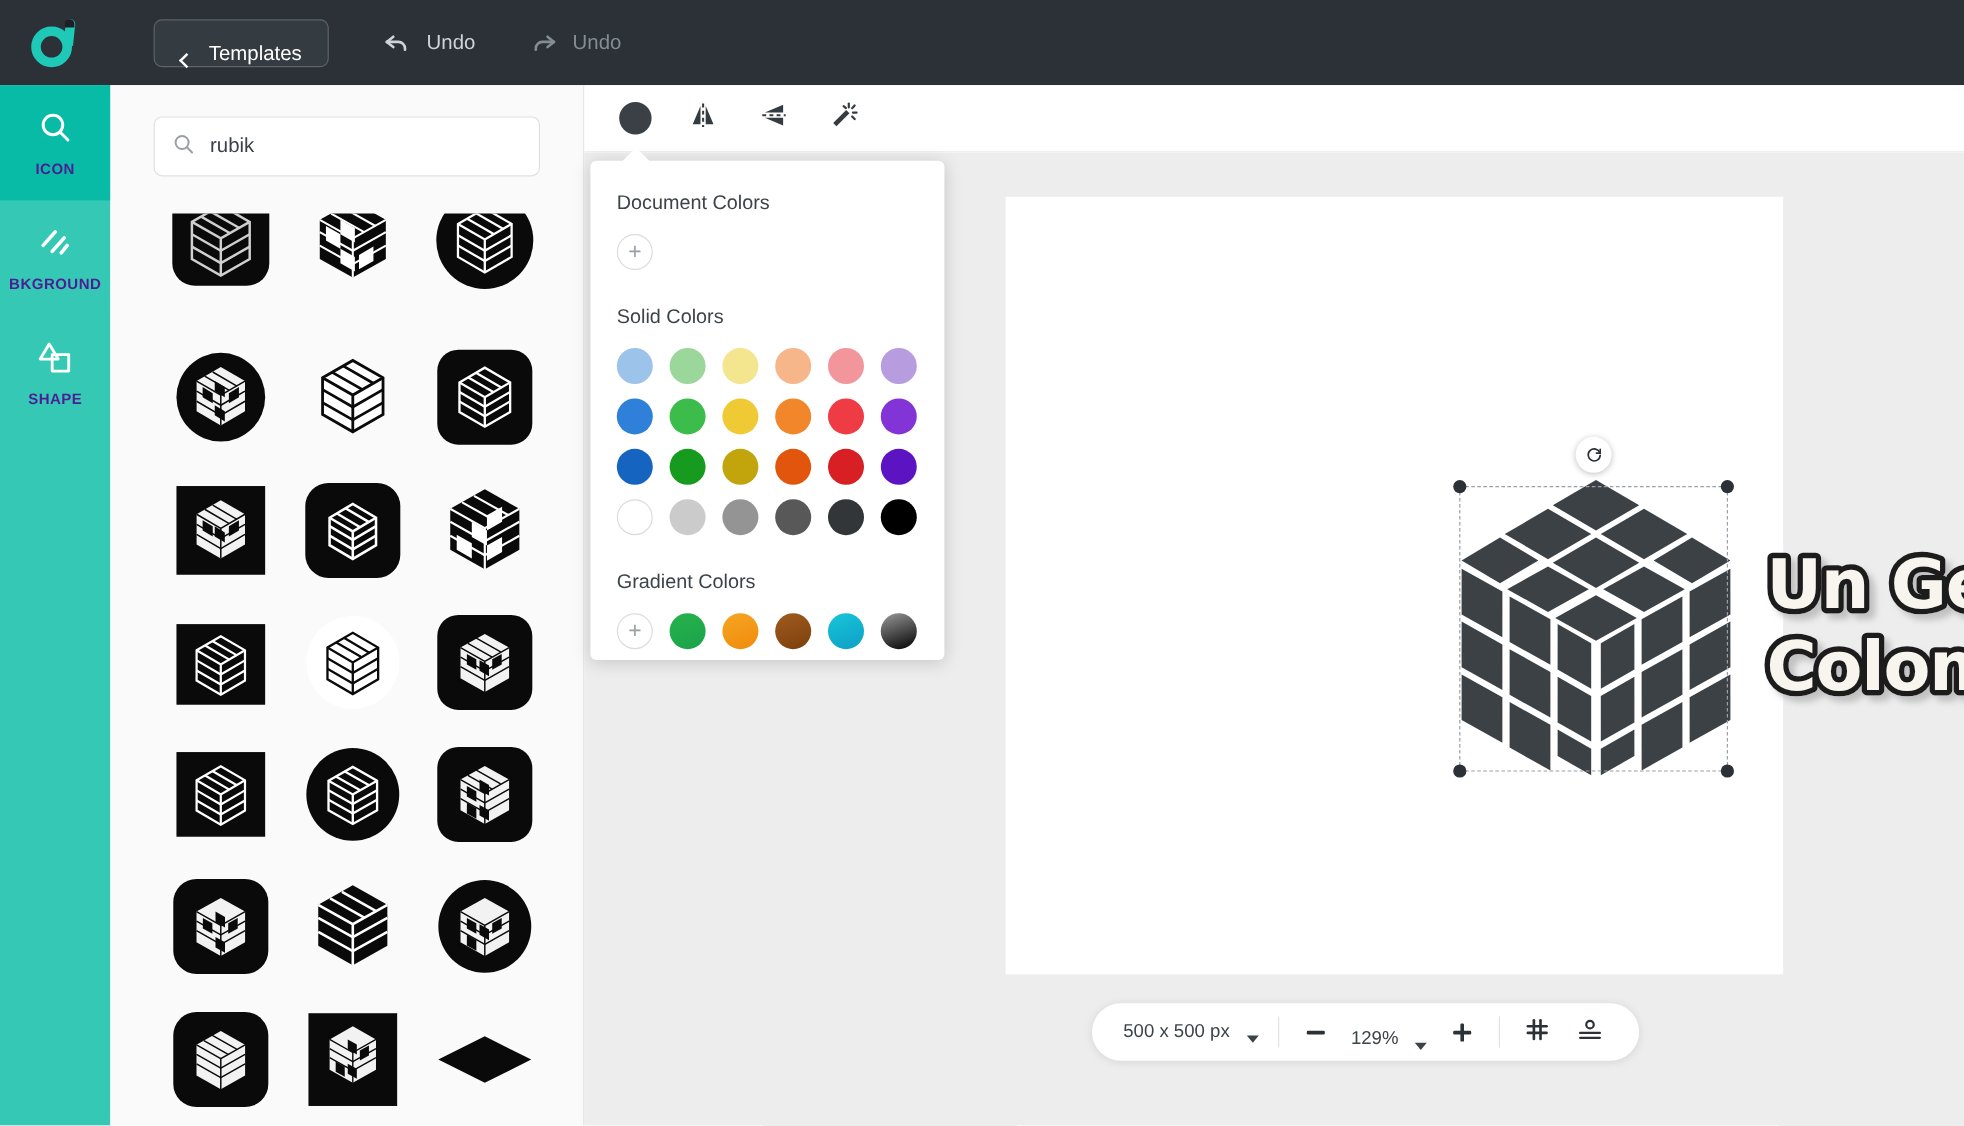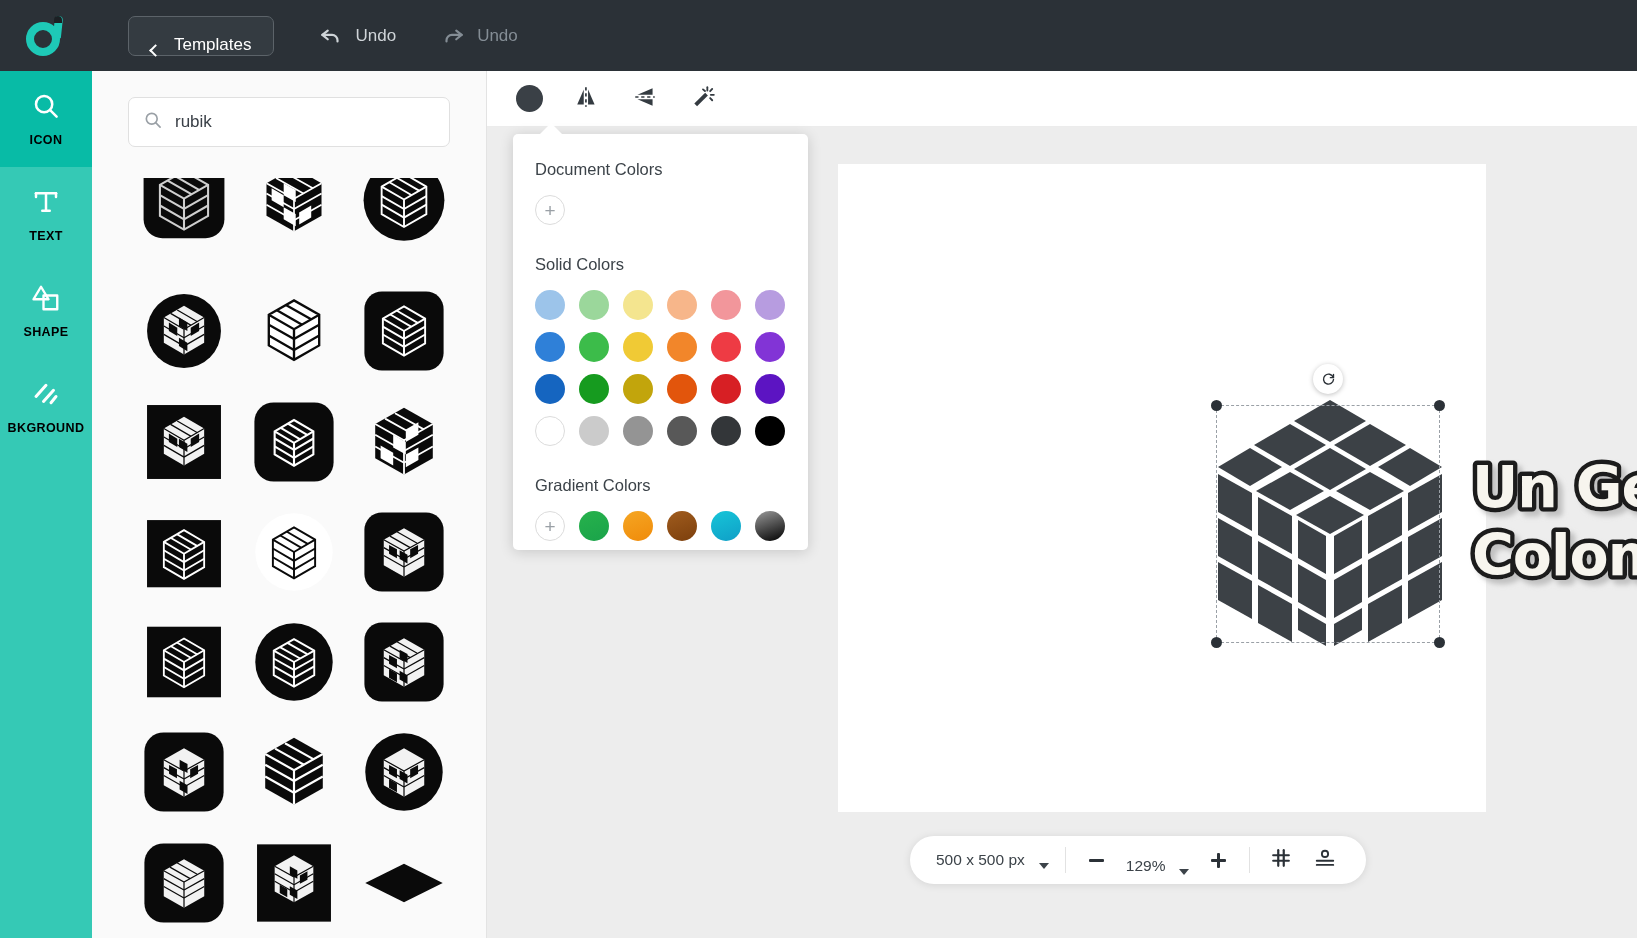--- a/index.html
+++ b/index.html
@@ -62,21 +62,21 @@
   }
 
   
   .rail {
     position: absolute; left: 0; top: 71px; width: 92px; height: 867px;
     background: #35c9b5;
   }
   .rail-item {
     height: 96px; width: 92px;
     display: flex; flex-direction: column; align-items: center; justify-content: center;
-    color: #000000; cursor: pointer; gap: 8px;
+    color: #4c1d95; cursor: pointer; gap: 8px;
   }
   .rail-item.active { background: #08bba6; }
   .rail-label { font-size: 12.5px; font-weight: bold; letter-spacing: .4px; }
   .rail-spacer { height: 375px; }
 
   
   .panel {
     position: absolute; left: 92px; top: 71px; width: 395px; height: 867px;
     background: #fafafa; border-right: 1px solid #e3e3e3;
     overflow: hidden;
@@ -98,21 +98,21 @@
     padding-left: 8px;
   }
   .icon-cell {
     width: 110px; height: 110px; display: flex; align-items: center; justify-content: center;
     cursor: pointer;
   }
   .icon-cell svg { display: block; }
 
   
   .popover {
-    position: absolute; left: 513px; top: 134px; width: 295px; height: 416px;
+    position: absolute; left: 492px; top: 134px; width: 295px; height: 416px;
     background: #ffffff; border-radius: 5px;
     box-shadow: 0 2px 14px rgba(0,0,0,.16);
     padding: 26px 22px;
     z-index: 40;
   }
   .popover:before {
     content: ""; position: absolute; left: 26px; top: -11px;
     border-left: 12px solid transparent; border-right: 12px solid transparent;
     border-bottom: 12px solid #ffffff;
   }
@@ -233,52 +233,40 @@
     <div class="rail-item active">
       <span>
         <svg width="30" height="30" viewBox="0 0 24 24" fill="none" stroke="#ffffff" stroke-width="2" stroke-linecap="round">
           <circle cx="10.5" cy="10.5" r="6.5"></circle>
           <line x1="15.5" y1="15.5" x2="20.5" y2="20.5"></line>
         </svg>
       </span>
       <span class="rail-label">ICON</span>
     </div>
 
-    <div class="rail-item">
-      <span>
-        <svg width="30" height="30" viewBox="0 0 24 24" fill="none" stroke="#ffffff" stroke-width="2" stroke-linecap="round">
-          <line x1="4" y1="5" x2="20" y2="5"></line>
-          <line x1="4" y1="5" x2="4" y2="8"></line>
-          <line x1="20" y1="5" x2="20" y2="8"></line>
-          <line x1="12" y1="5" x2="12" y2="19"></line>
-          <line x1="9" y1="19" x2="15" y2="19"></line>
-        </svg>
-      </span>
-      <span class="rail-label">TEXT</span>
-    </div>
-
-    <div class="rail-item">
-      <span>
-        <svg width="30" height="30" viewBox="0 0 24 24" fill="none" stroke="#ffffff" stroke-width="1.9" stroke-linejoin="round">
-          <rect x="10" y="10" width="11" height="11"></rect>
-          <path d="M8 3l6 10H2z"></path>
-        </svg>
-      </span>
-      <span class="rail-label">SHAPE</span>
-    </div>
 
     <div class="rail-item">
       <span>
         <svg width="30" height="30" viewBox="0 0 24 24" fill="none" stroke="#ffffff" stroke-width="2.4" stroke-linecap="round">
           <line x1="4" y1="14" x2="12" y2="5"></line>
           <line x1="10" y1="18" x2="18" y2="9"></line>
           <line x1="16" y1="19" x2="20" y2="14"></line>
         </svg>
       </span>
       <span class="rail-label">BKGROUND</span>
+    </div>
+
+    <div class="rail-item">
+      <span>
+        <svg width="30" height="30" viewBox="0 0 24 24" fill="none" stroke="#ffffff" stroke-width="1.9" stroke-linejoin="round">
+          <rect x="10" y="10" width="11" height="11"></rect>
+          <path d="M8 3l6 10H2z"></path>
+        </svg>
+      </span>
+      <span class="rail-label">SHAPE</span>
     </div>
 
     <div class="rail-spacer"></div>
 
   </div>
 
   <div class="panel">
     <div class="search-row">
       <div class="search-box">
         <span>

